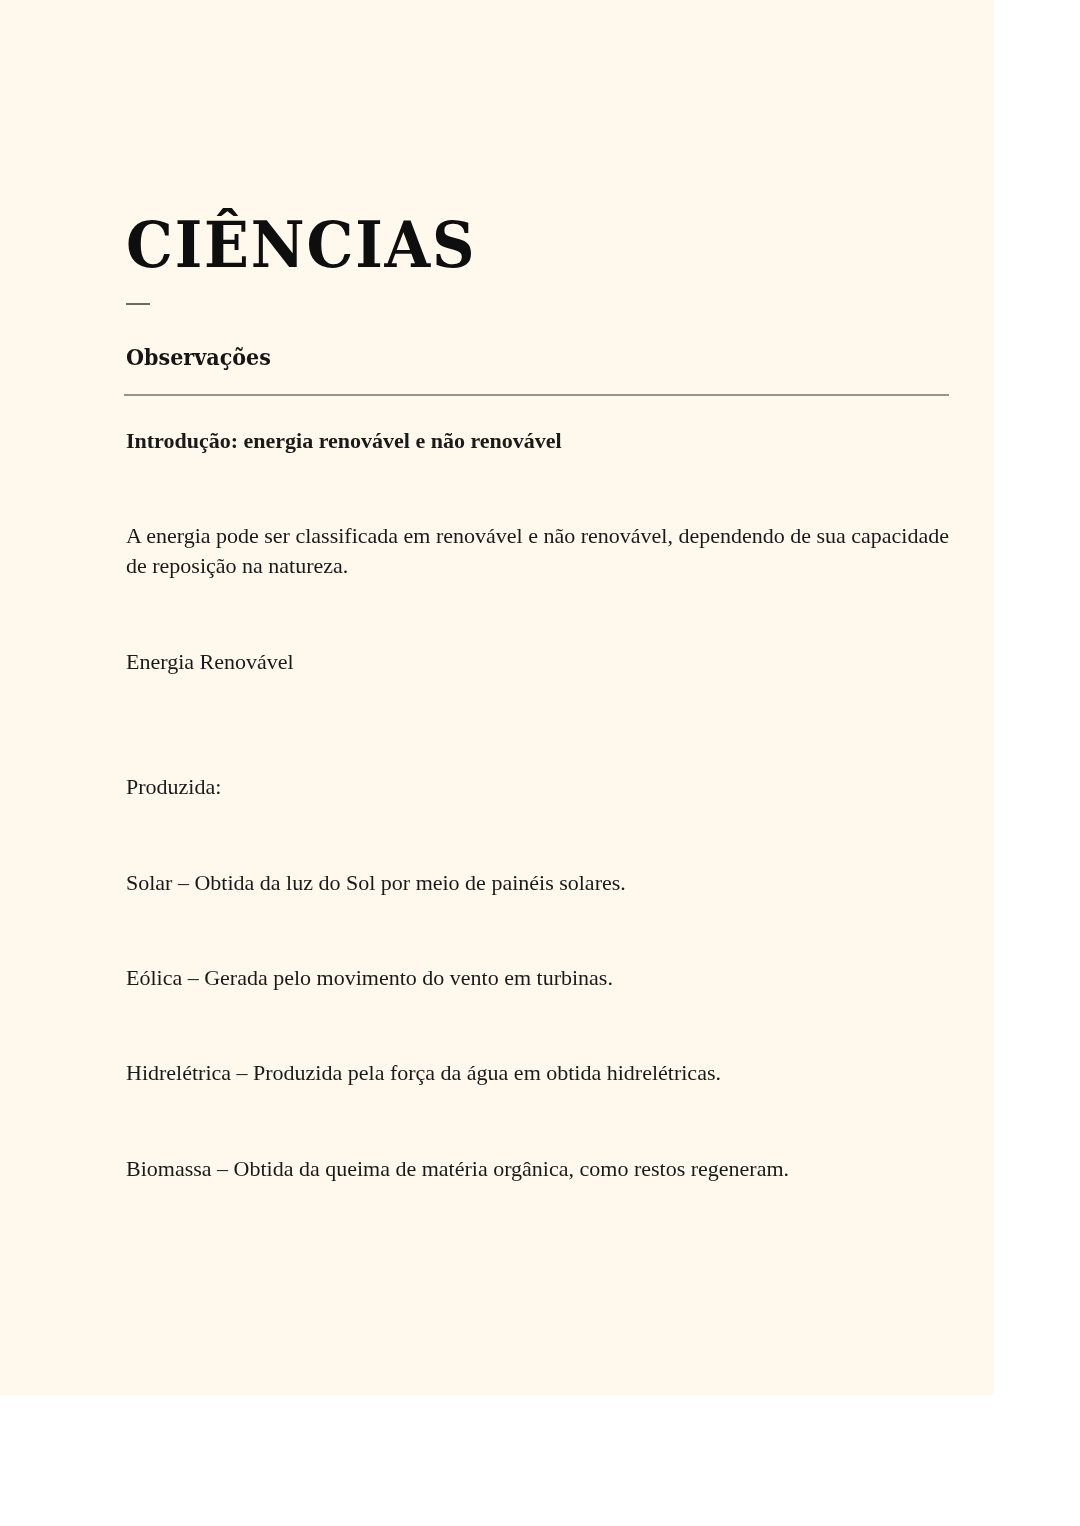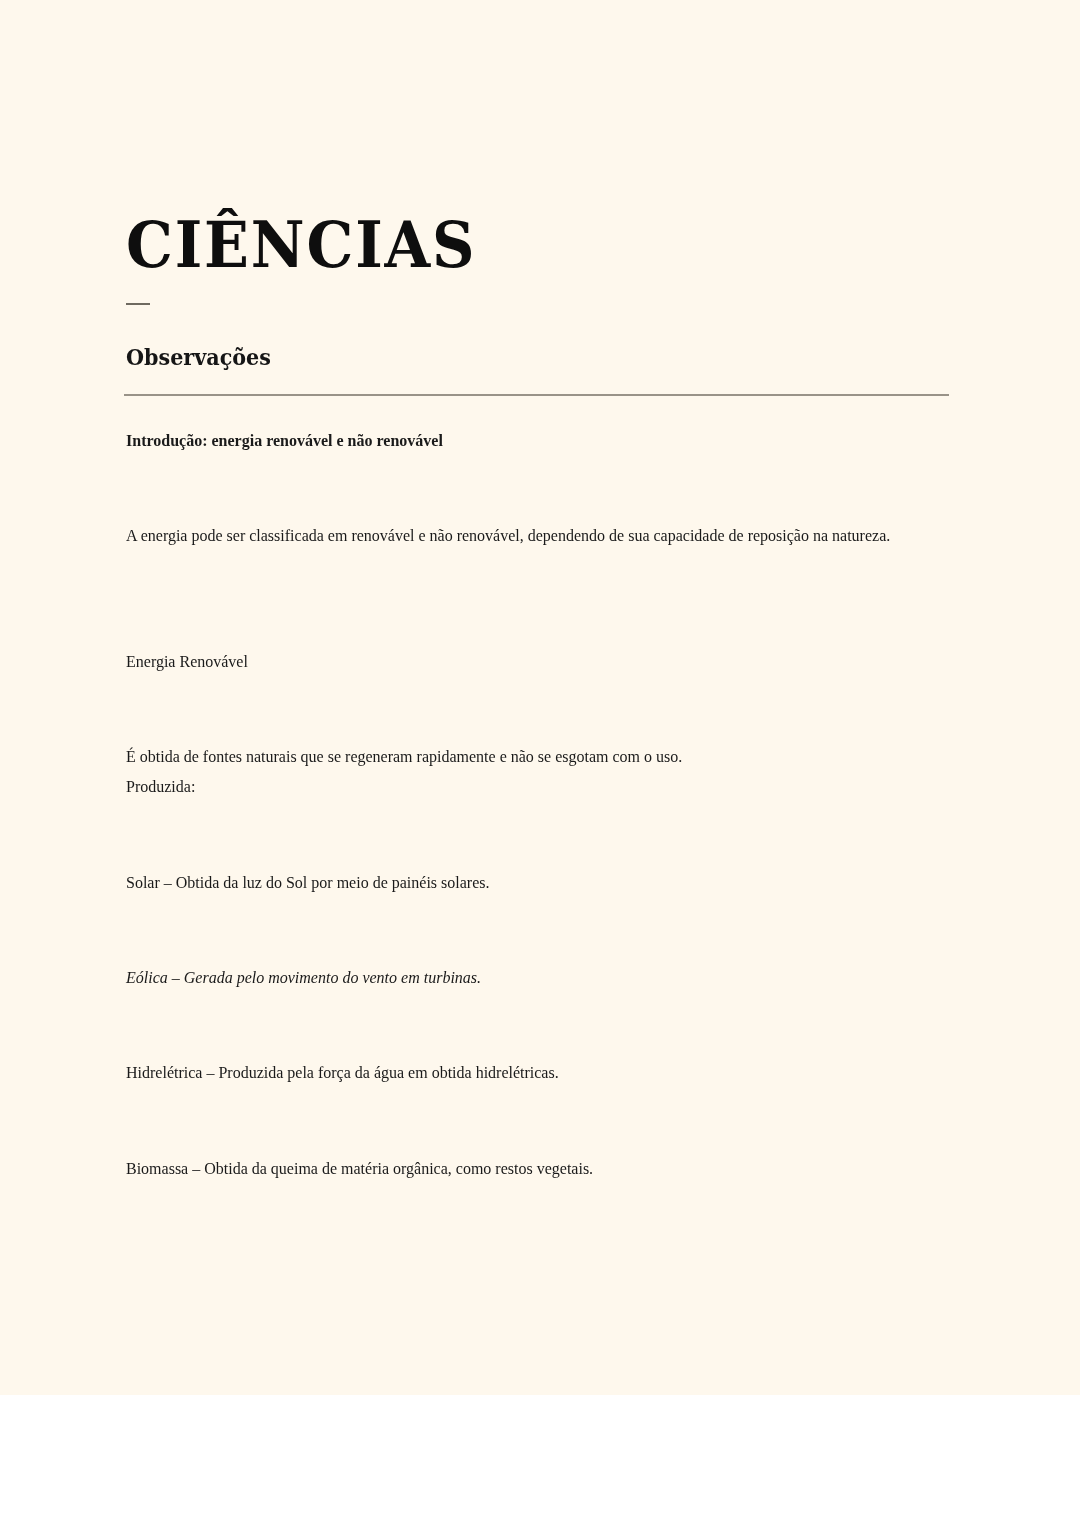--- a/index.html
+++ b/index.html
@@ -10,21 +10,21 @@
     body {
       width: 1080px;
       height: 1526px;
       position: relative;
       overflow: hidden;
     }
     .page {
       position: absolute;
       left: 0;
       top: 0;
-      width: 1080px;
+      width: 994px;
       height: 1395px;
       background: #fef8ed;
     }
     .title {
       position: absolute;
       left: 126px;
       top: 205px;
       margin: 0;
       font-family: "DejaVu Serif", "Liberation Serif", serif;
       font-weight: bold;
@@ -62,21 +62,21 @@
       top: 394px;
       width: 825px;
       height: 2px;
       background: #999388;
     }
     .text {
       position: absolute;
       left: 126px;
       margin: 0;
       font-family: "Liberation Serif", "DejaVu Serif", serif;
-      font-size: 16px;
+      font-size: 22px;
       line-height: 30px;
       color: #1a1a1a;
       width: 830px;
     }
     .bold { font-weight: bold; }
   </style>
 </head>
 <body>
 
 <div class="page">
@@ -85,21 +85,21 @@
   <h2 class="subtitle">Observações</h2>
   <div class="divider"></div>
 
   <p class="text bold" style="top:426px;">Introdução: energia renovável e não renovável</p>
 
   <p class="text" style="top:647px;">Energia Renovável</p>
 
   <p class="text" style="top:521px;">A energia pode ser classificada em renovável e não renovável, dependendo de sua capacidade de reposição na natureza.</p>
 
   <p class="text" style="top:742px;">
-    <span>É obtida de fontes naturais que se regeneram rapidamente e não se esgotam com o uso.</span><br>
+    <br>
     <span>Produzida:</span>
   </p>
 
   <p class="text" style="top:868px;">Solar – Obtida da luz do Sol por meio de painéis solares.</p>
-  <p class="text" style="top:963px;font-style:italic;">Eólica – Gerada pelo movimento do vento em turbinas.</p>
+  <p class="text" style="top:963px;">Eólica – Gerada pelo movimento do vento em turbinas.</p>
   <p class="text" style="top:1058px;">Hidrelétrica – Produzida pela força da água em obtida hidrelétricas.</p>
-  <p class="text" style="top:1154px;">Biomassa – Obtida da queima de matéria orgânica, como restos vegetais.</p>
+  <p class="text" style="top:1154px;">Biomassa – Obtida da queima de matéria orgânica, como restos regeneram.</p>
 </div>
 
 </body></html>

